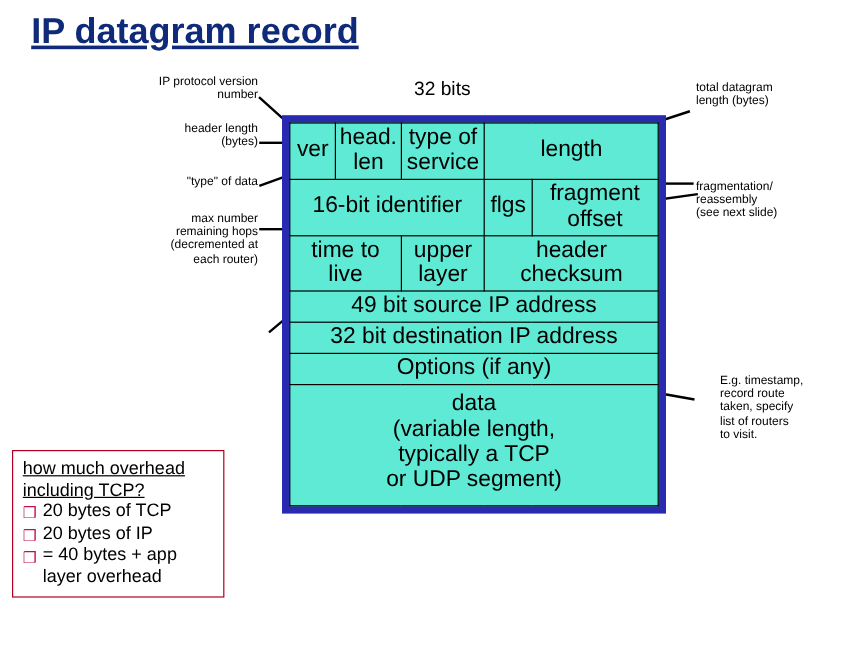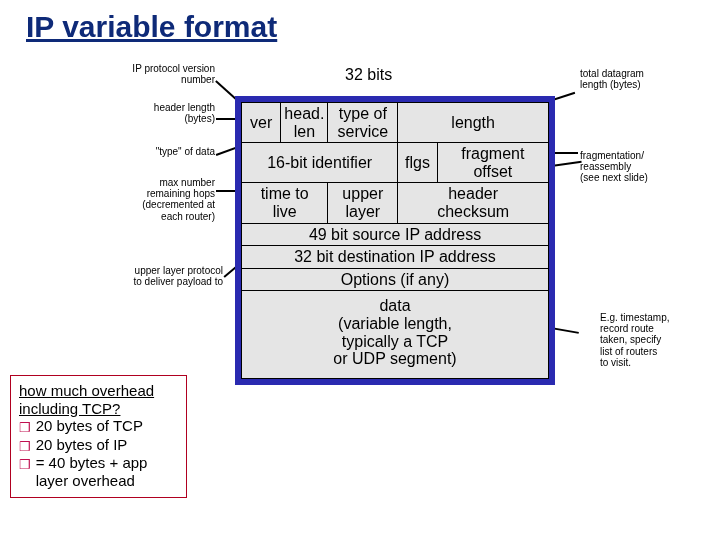--- a/index.html
+++ b/index.html
@@ -24,54 +24,52 @@
   .line { position: absolute; background: #000; height: 1.5px; }
 
   .bits-label { position: absolute; font-size: 16px; }
 
   .hdr-wrap {
     position: absolute; left: 235px; top: 36px; width: 320px;
     background: #2a2ab0;
     padding: 6px 6px 6px 6px;
   }
   .hdr-table {
-    width: 100%; border-collapse: collapse; background: #e5e5e5;
-    font-size: 16px; text-align: center;
+    width: 100%; border-collapse: collapse; background: #5eead4;
+    font-size: 19px; text-align: center;
   }
   .hdr-table td { border: 1.5px solid #000; padding: 2px 3px; line-height: 1.1; }
 
   .overhead-box {
     position: absolute; left: 10px; top: 315px; width: 177px;
     border: 1px solid #b00020; padding: 6px 8px 8px 8px;
     font-size: 15px; line-height: 1.18;
   }
   .overhead-box .ul { text-decoration: underline; }
   .bullet-row { display: flex; align-items: flex-start; }
   .bullet { color: #c01050; font-size: 13px; margin-right: 5px; margin-top: 3px; }
 </style>
 </head>
 <body>
 
-<div class="title">IP variable format</div>
+<div class="title">IP datagram record</div>
 
 <div class="stage">
 
   <div class="bits-label" style="left:345px; top:6px;">32 bits</div>
 
   <div class="ann" style="left:40px; top:3px; width:175px; white-space:pre-line;">IP protocol version
 number</div>
   <div class="ann" style="left:40px; top:42px; width:175px; white-space:pre-line;">header length
 (bytes)</div>
   <div class="ann" style="left:40px; top:86px; width:175px;">"type" of data</div>
   <div class="ann" style="left:40px; top:117px; width:175px; white-space:pre-line;">max number
 remaining hops
 (decremented at
 each router)</div>
-  <div class="ann" style="left:28px; top:205px; width:195px; white-space:pre-line;">upper layer protocol
-to deliver payload to</div>
 
   <div class="ann right" style="left:580px; top:8px; width:135px; white-space:pre-line;">total datagram
 length (bytes)</div>
   <div class="ann right" style="left:580px; top:90px; width:135px; white-space:pre-line;">fragmentation/
 reassembly
 (see next slide)</div>
   <div class="ann right" style="left:580px; top:252px; width:135px; white-space:pre-line;margin-left:20px;">E.g. timestamp,
 record route
 taken, specify
 list of routers

